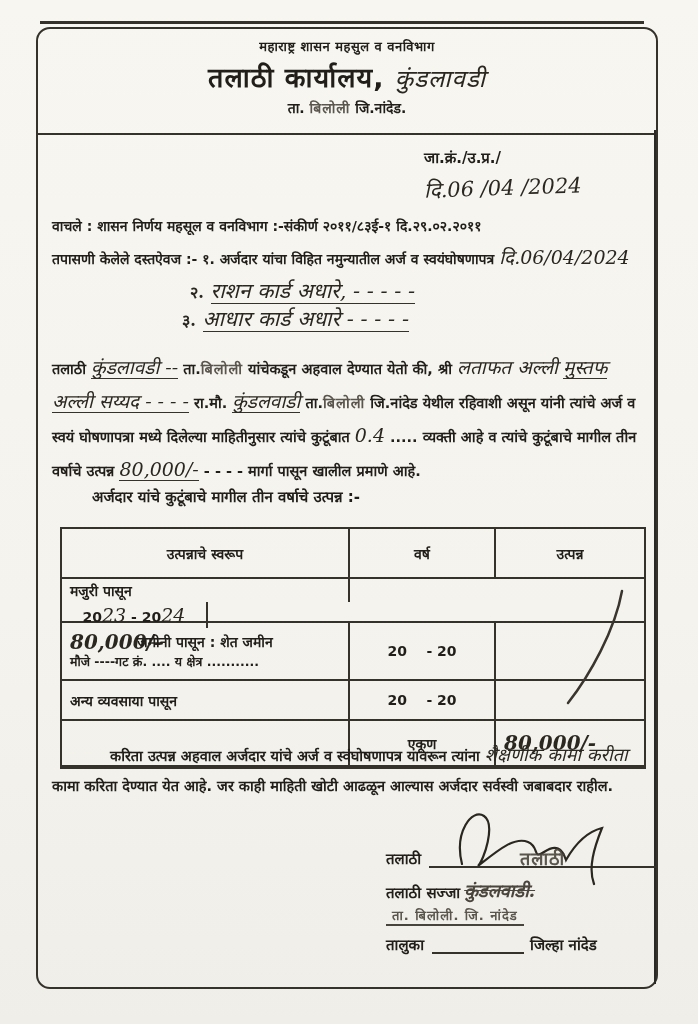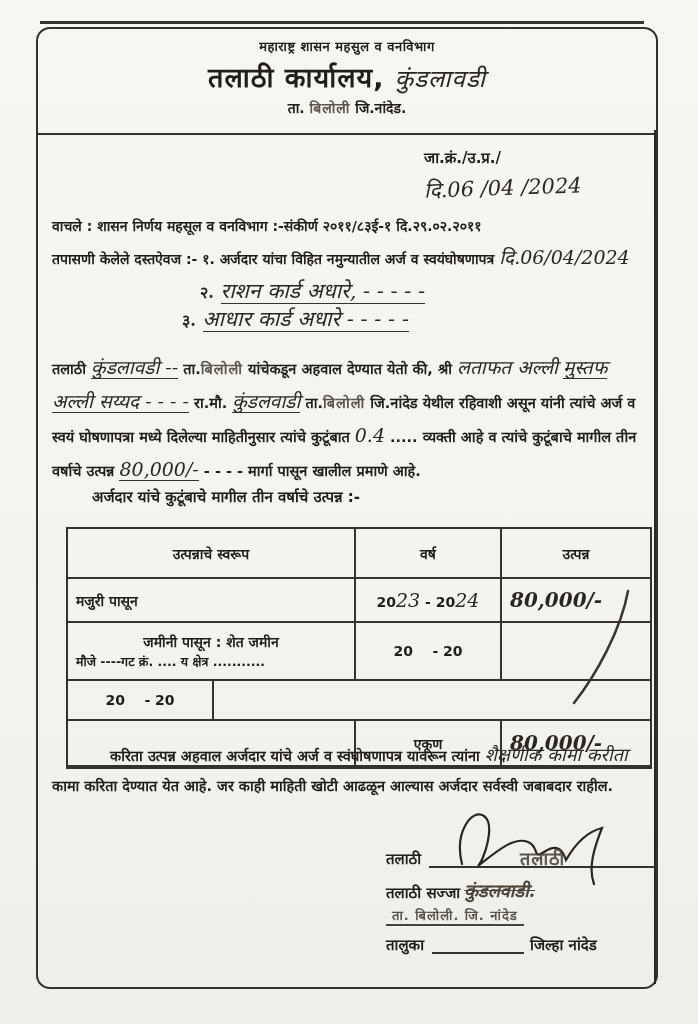--- a/index.html
+++ b/index.html
@@ -22,42 +22,42 @@
   .hw { font-style:italic; font-weight:normal; color:#2a2620;
         font-family:"DejaVu Serif", serif; }
   .stamp { font-weight:bold; color:#4a453d; opacity:.9; letter-spacing:1px; }
 
   .ref { position:absolute; top:147px; left:424px; font-size:15px; font-weight:bold; }
   .ref-date { margin-top:6px; font-size:21px; transform:rotate(-2deg); }
 
   .read { position:absolute; top:216px; left:52px; width:596px; font-size:14px; font-weight:bold; }
   .docs { position:absolute; top:244px; left:52px; width:640px; font-size:14px; font-weight:bold; white-space:nowrap; }
   .docs .hw { font-size:19px; }
-  .doc-item2 { position:absolute; top:276px; left:200px; font-size:21px; }
+  .doc-item2 { position:absolute; top:276px; left:190px; font-size:21px; }
   .doc-item3 { position:absolute; top:304px; left:182px; font-size:21px; }
   .doc-item2 .num, .doc-item3 .num { font-weight:bold; font-style:normal; font-size:16px; }
   .underline-hw { border-bottom:1px solid #35322c; }
 
   .title { position:absolute; top:329px; left:0; width:698px; text-align:center;
            font-size:16px; font-weight:bold; letter-spacing:1px; }
 
   .para { position:absolute; top:351px; left:52px; width:598px; font-size:14.5px;
           font-weight:bold; line-height:32px; }
   .para .hw { font-size:19px; }
   .subhead { position:absolute; top:486px; left:92px; font-size:15px; font-weight:bold; }
 
-  .table { position:absolute; top:527px; left:66px; width:582px; border:2px solid #35322c; }
+  .table { position:absolute; top:527px; left:60px; width:582px; border:2px solid #35322c; }
   .tr { display:flex; border-bottom:2px solid #35322c; }
   .tr:last-child { border-bottom:none; }
   .td { border-right:2px solid #35322c; box-sizing:border-box; padding:2px 8px;
         display:flex; flex-direction:column; justify-content:center; font-size:14px; font-weight:bold; }
   .td:last-child { border-right:none; }
   .c1 { width:288px; } .c2 { width:146px; } .c3 { width:148px; }
   .th { text-align:center; align-items:center; }
-  .row-h { height:48px; } .row-1 { height:42px; } .row-2 { height:56px; }
+  .row-h { height:48px; } .row-1 { height:42px;flex-direction:column; } .row-2 { height:56px; }
   .row-3 { height:38px; } .row-4 { height:44px; }
   .yr { text-align:center; white-space:nowrap; }
   .yr .hw { font-size:19px; }
   .money { font-size:20px; }
   .small2 { font-size:12.5px; font-weight:bold; margin-top:2px; }
   .curve-svg { position:absolute; right:14px; top:56px; pointer-events:none; }
 
   .closing { position:absolute; top:740px; left:52px; width:602px; font-size:14.5px;
              font-weight:bold; line-height:30px; text-indent:58px; }
   .closing .hw { font-size:18px; }
@@ -159,20 +159,21 @@
       <div class="td c1">
         <div style="text-align:center;">जमीनी पासून : शेत जमीन</div>
         <div class="small2">मौजे ----गट क्रं. .... य क्षेत्र ...........</div>
       </div>
       <div class="td c2 yr">
         <div><span>20</span>&nbsp;&nbsp;&nbsp;&nbsp;<span>- 20</span></div>
       </div>
       <div class="td c3"></div>
     </div>
     <div class="tr row-3">
+      <div class="td c1">अन्य व्यवसाया पासून</div>
       <div class="td c2 yr">
         <div><span>20</span>&nbsp;&nbsp;&nbsp;&nbsp;<span>- 20</span></div>
       </div>
       <div class="td c3"></div>
     </div>
     <div class="tr row-4">
       <div class="td c1"></div>
       <div class="td c2 th">एकूण</div>
       <div class="td c3 money hw">80,000/-</div>
     </div>

